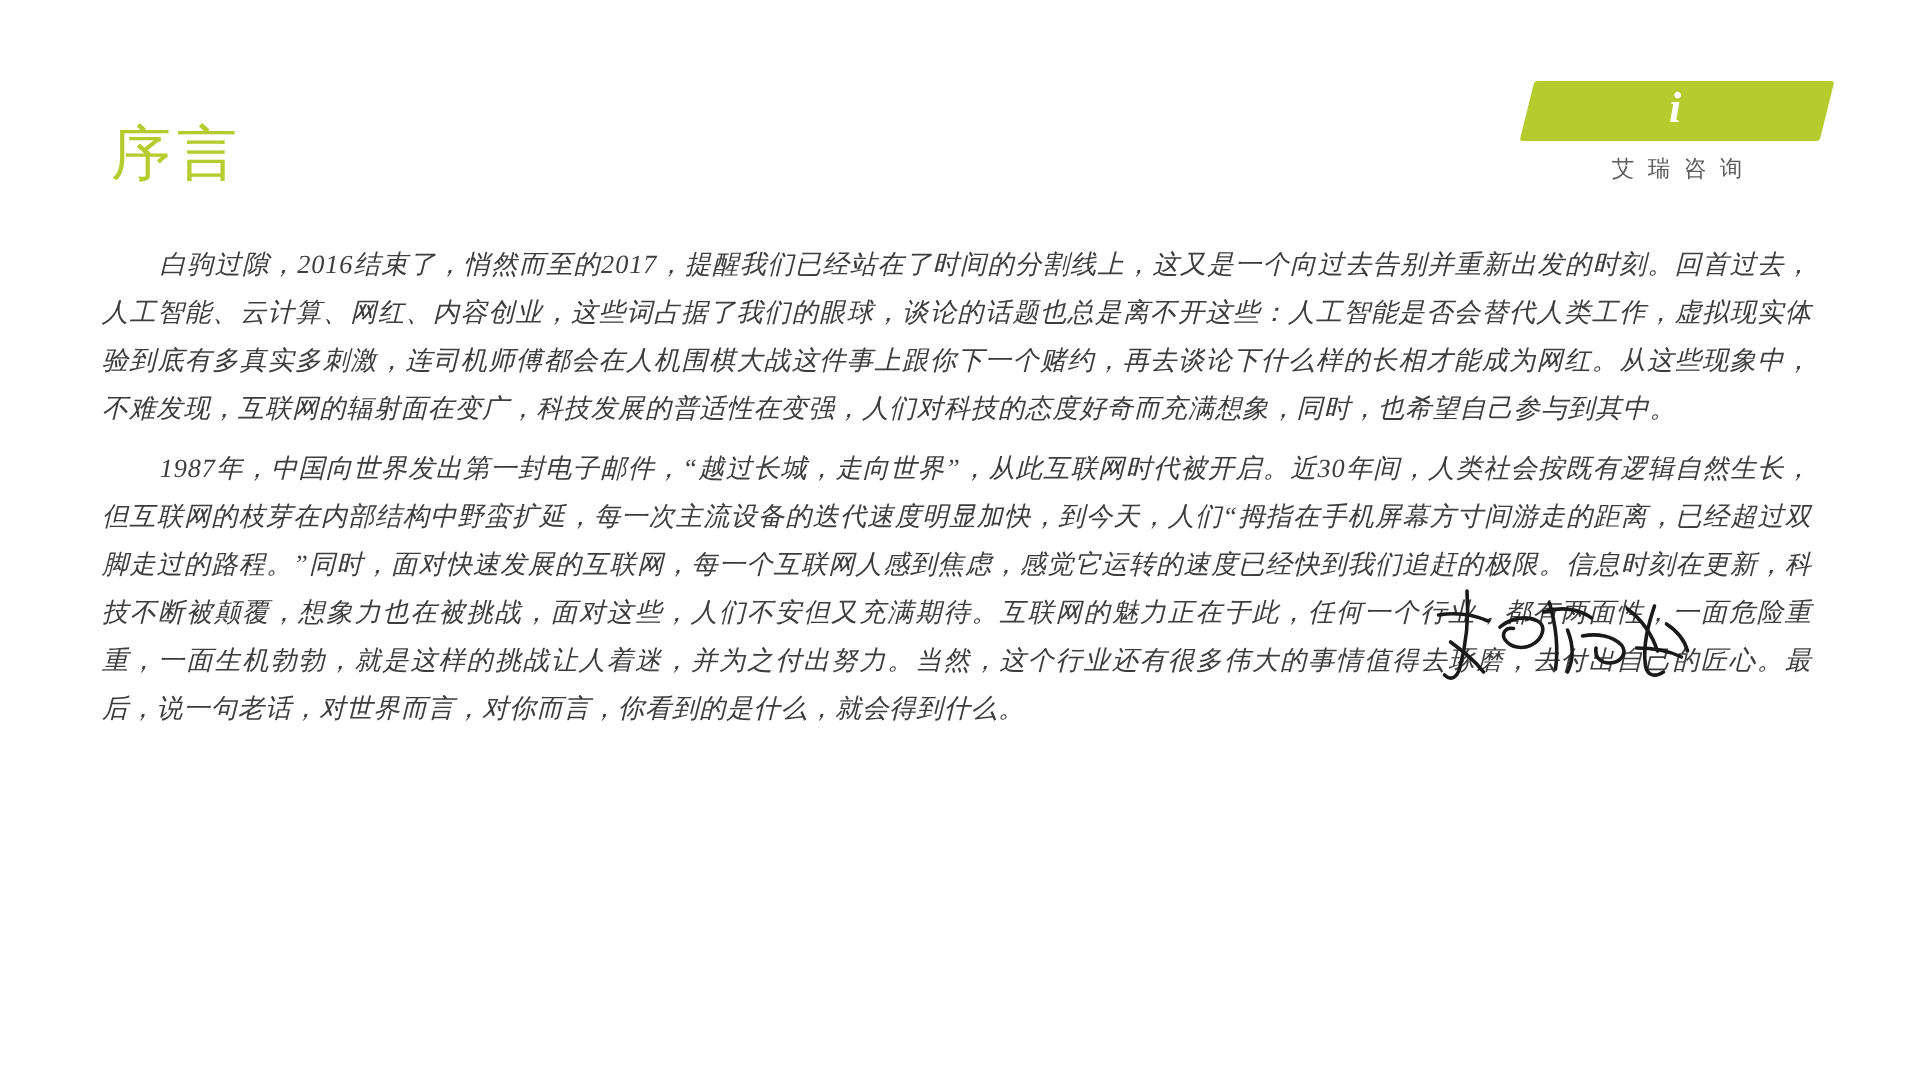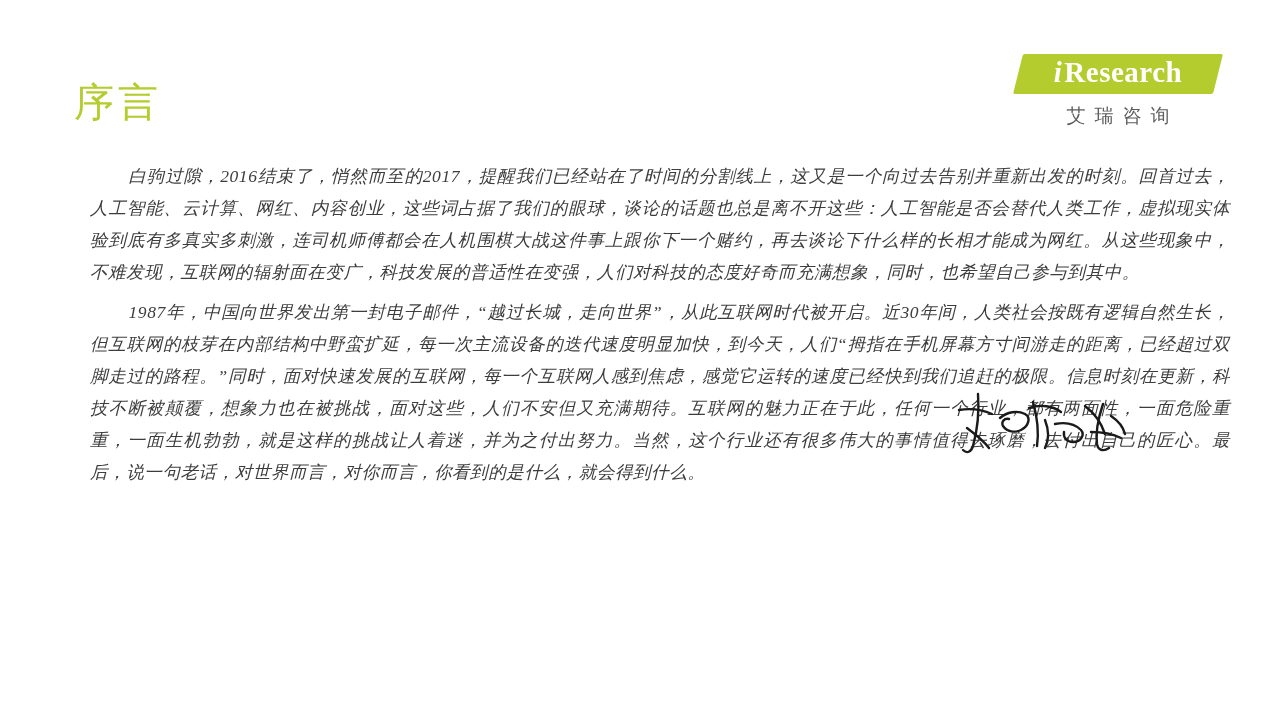--- a/index.html
+++ b/index.html
@@ -76,30 +76,30 @@
     color: #ffffff;
     font-style: italic;
     font-weight: bold;
     margin-right: 2px;
   }
   .logo-cn {
     margin-top: 7px;
     text-align: center;
     width: 200px;
     font-family: "Liberation Sans", sans-serif;
-    font-size: 19px;
+    font-size: 15px;
     color: #5d5d5d;
     letter-spacing: 9px;
     text-indent: 9px;
   }
 
   
   .body-block {
     position: absolute;
-    left: 90px;
+    left: 68px;
     top: 160px;
     width: 1140px;
   }
   .para {
     font-family: "Liberation Serif", "DejaVu Serif", serif;
     font-size: 17.5px;
     line-height: 32px;
     color: #3d3d3d;
     text-align: justify;
     text-indent: 2.2em;
@@ -137,21 +137,20 @@
 
 <div class="slide">
 
   <h1 class="page-title">序言</h1>
 
   <div class="logo-wrap">
     <div class="logo-mark">
       <div class="logo-ribbon"></div>
       <div class="logo-text">
         <span class="logo-i">i</span>
-          <span>Research</span>
       </div>
     </div>
     <div class="logo-cn">艾瑞咨询</div>
   </div>
 
   <div class="body-block">
     <p class="para">白驹过隙，2016结束了，悄然而至的2017，提醒我们已经站在了时间的分割线上，这又是一个向过去告别并重新出发的时刻。回首过去，人工智能、云计算、网红、内容创业，这些词占据了我们的眼球，谈论的话题也总是离不开这些：人工智能是否会替代人类工作，虚拟现实体验到底有多真实多刺激，连司机师傅都会在人机围棋大战这件事上跟你下一个赌约，再去谈论下什么样的长相才能成为网红。从这些现象中，不难发现，互联网的辐射面在变广，科技发展的普适性在变强，人们对科技的态度好奇而充满想象，同时，也希望自己参与到其中。</p>
     <p class="para">1987年，中国向世界发出第一封电子邮件，“越过长城，走向世界”，从此互联网时代被开启。近30年间，人类社会按既有逻辑自然生长，但互联网的枝芽在内部结构中野蛮扩延，每一次主流设备的迭代速度明显加快，到今天，人们“拇指在手机屏幕方寸间游走的距离，已经超过双脚走过的路程。”同时，面对快速发展的互联网，每一个互联网人感到焦虑，感觉它运转的速度已经快到我们追赶的极限。信息时刻在更新，科技不断被颠覆，想象力也在被挑战，面对这些，人们不安但又充满期待。互联网的魅力正在于此，任何一个行业，都有两面性，一面危险重重，一面生机勃勃，就是这样的挑战让人着迷，并为之付出努力。当然，这个行业还有很多伟大的事情值得去琢磨，去付出自己的匠心。最后，说一句老话，对世界而言，对你而言，你看到的是什么，就会得到什么。</p>
   </div>
 

